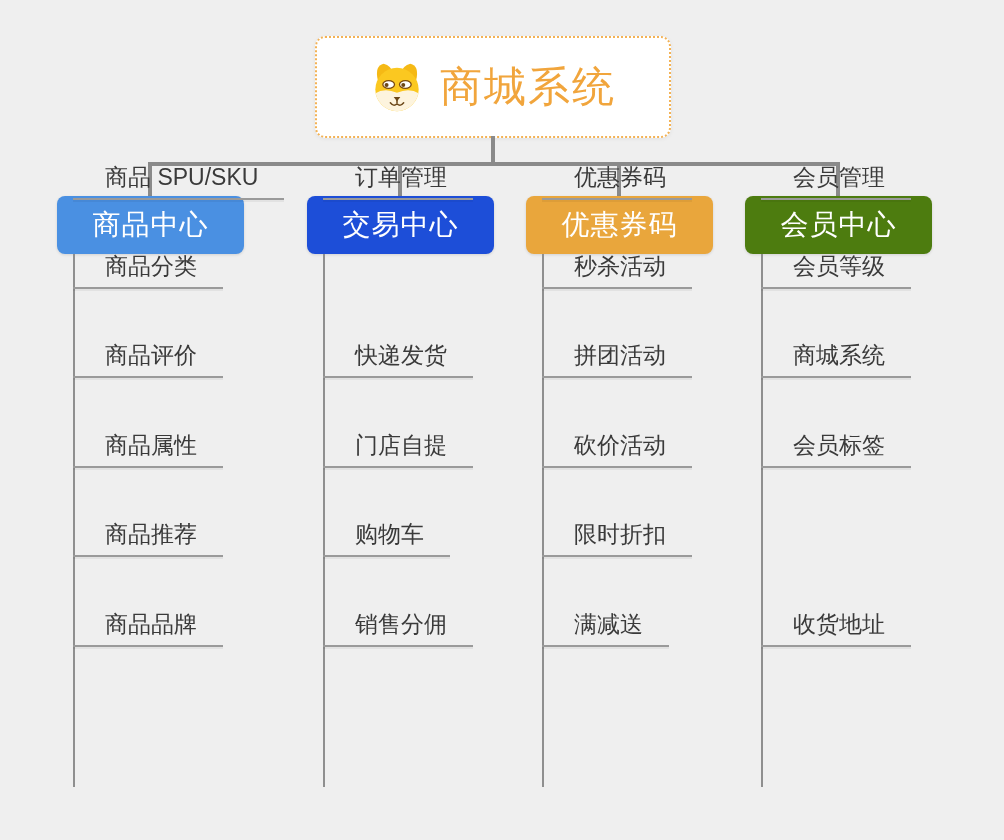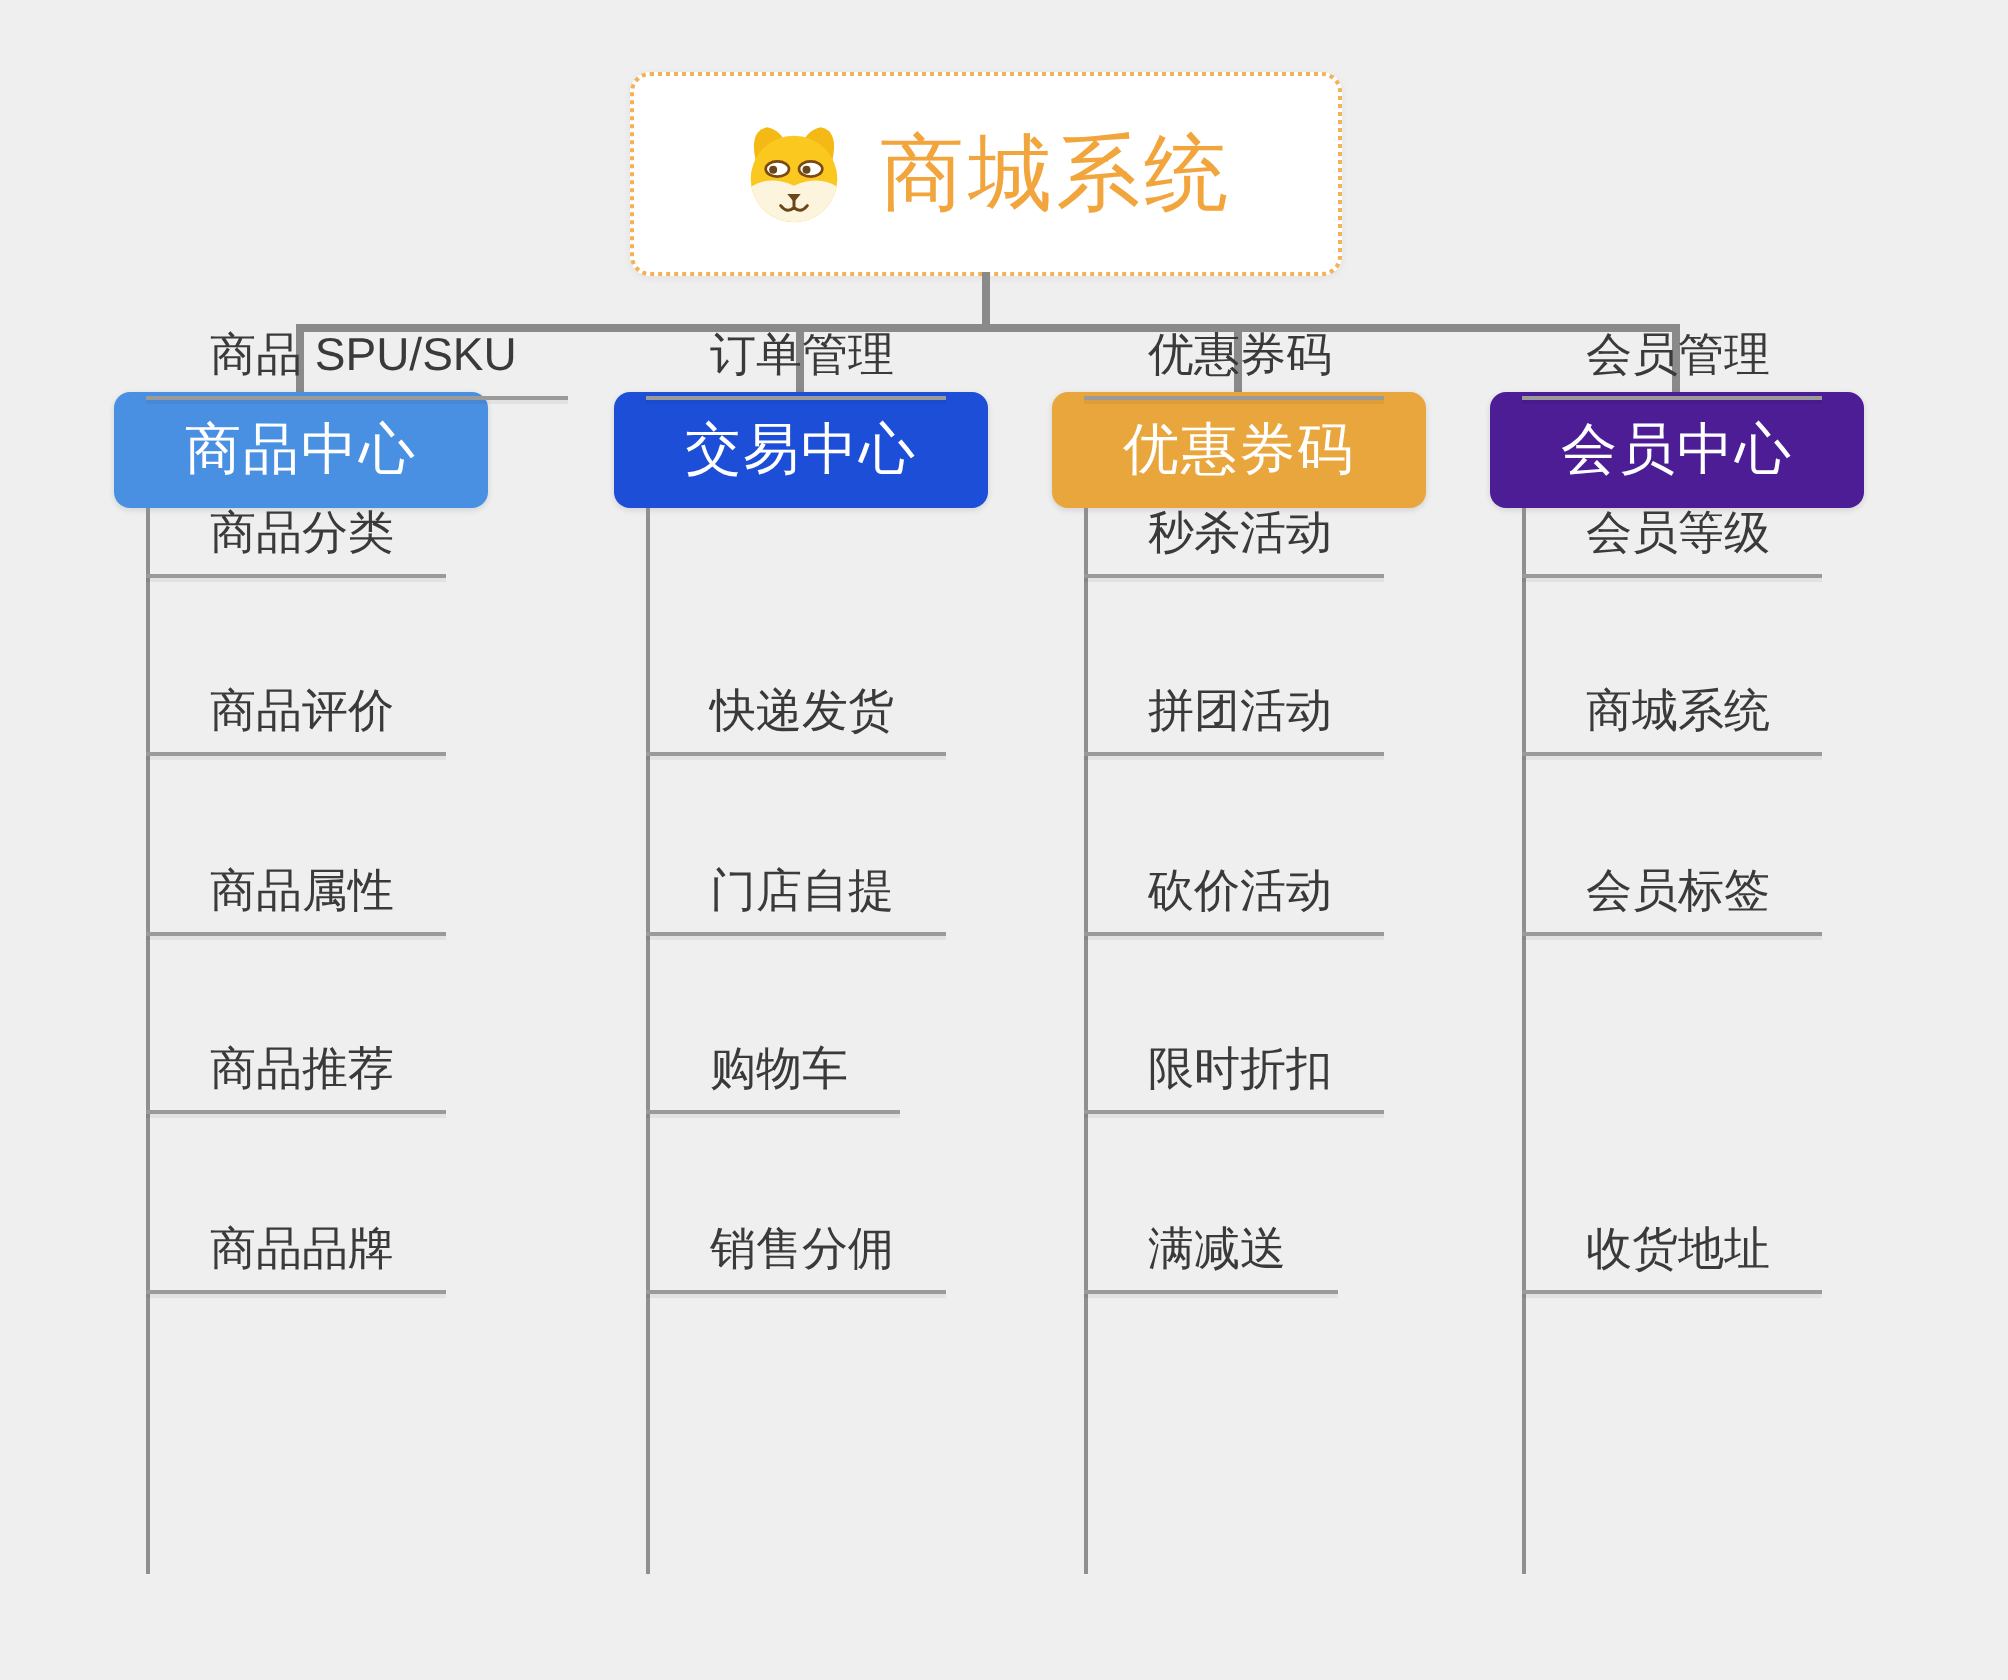--- a/index.html
+++ b/index.html
@@ -119,21 +119,21 @@
     <div class="trunk"></div>
     <div class="item it0">优惠券码</div>
     <div class="item it1">秒杀活动</div>
     <div class="item it2">拼团活动</div>
     <div class="item it3">砍价活动</div>
     <div class="item it4">限时折扣</div>
     <div class="item it5">满减送</div>
   </div>
 
   <div class="branch b3">
-    <div class="branch-header" style="background-color: #4c1d95;">会员中心</div>
+    <div class="branch-header" style="background-color: #4d7c0f;">会员中心</div>
     <div class="trunk"></div>
     <div class="item it0">会员管理</div>
     <div class="item it1">会员等级</div>
     <div class="item it2">商城系统</div>
     <div class="item it3">会员标签</div>
     <div class="item it5">收货地址</div>
   </div>
 
 </div>
 

